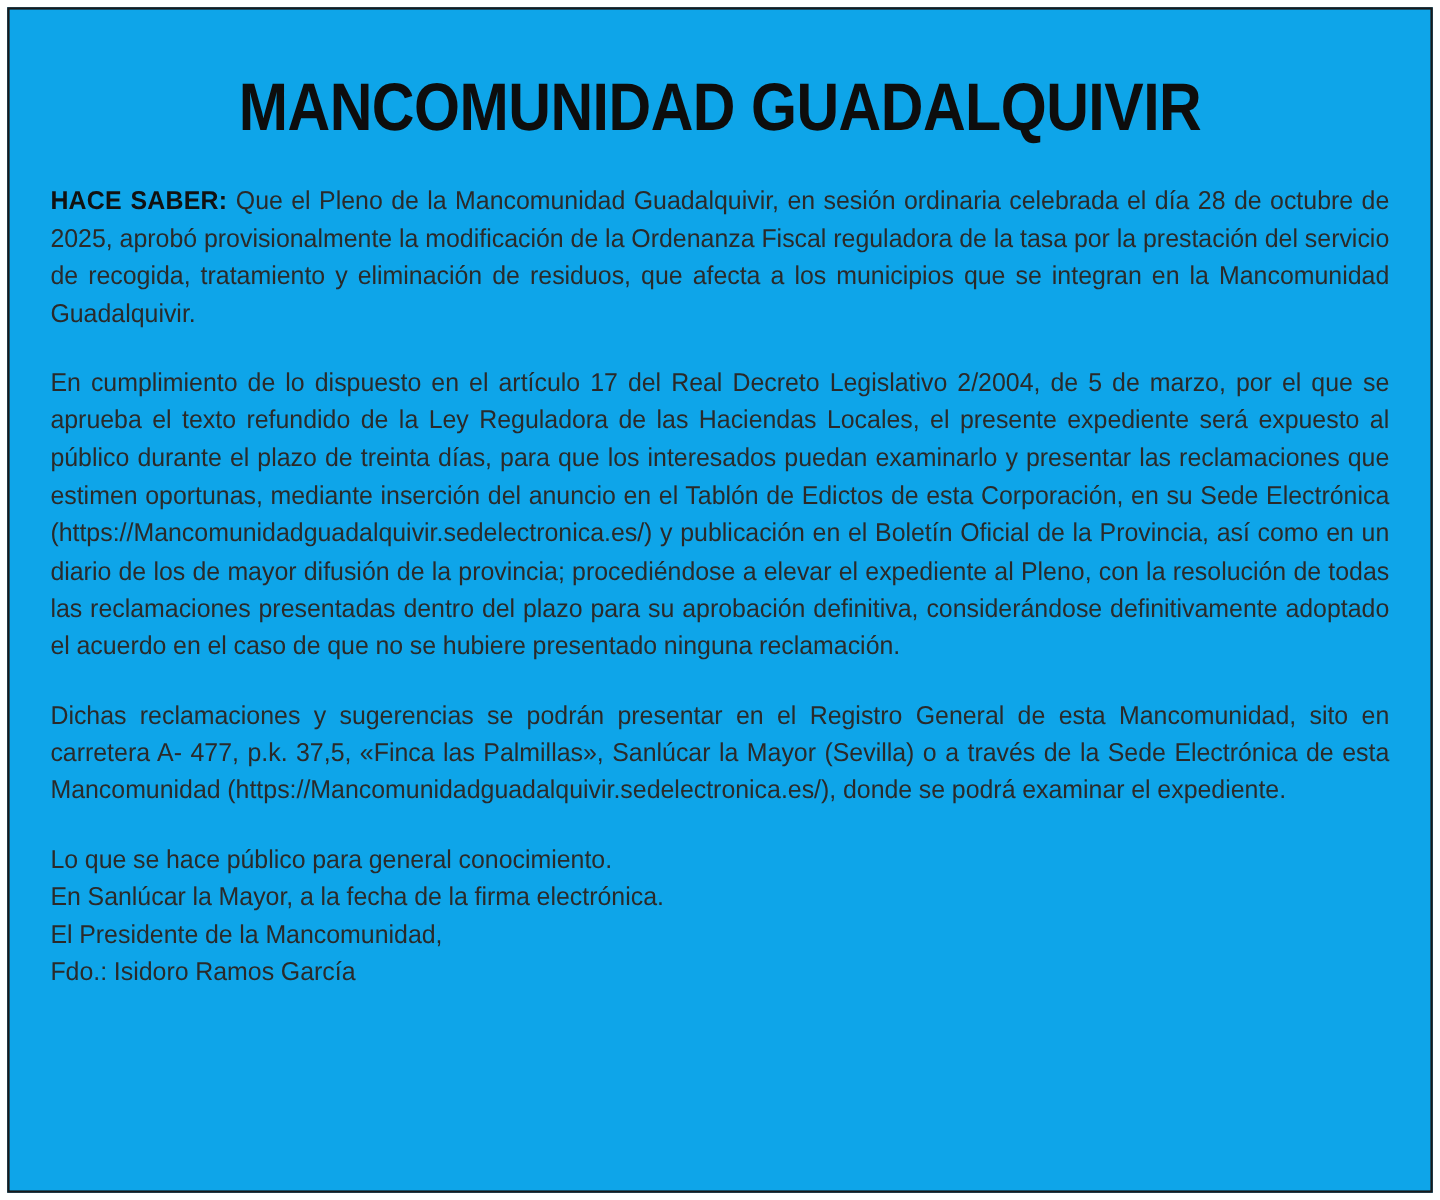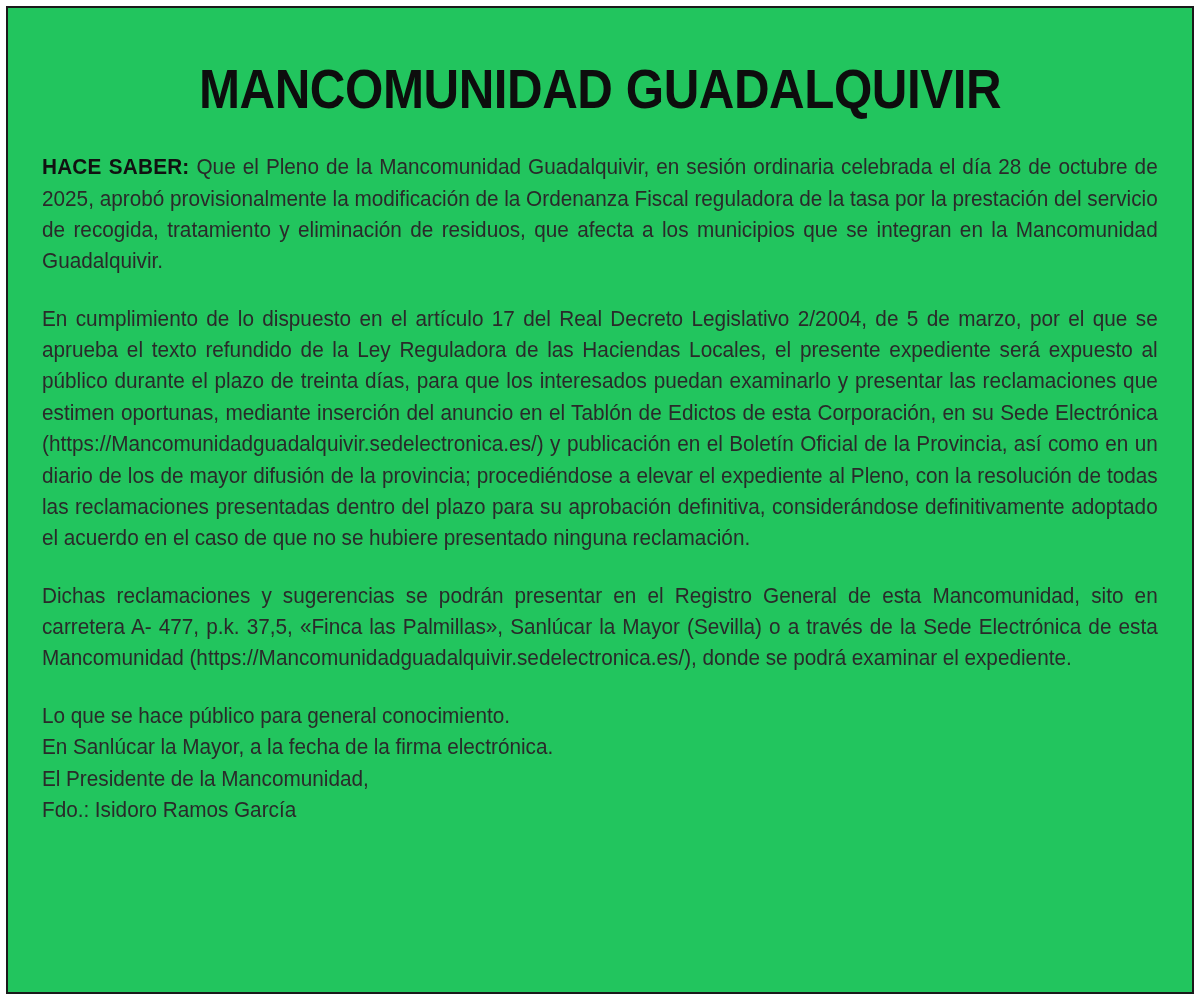--- a/index.html
+++ b/index.html
@@ -19,21 +19,21 @@
 
   
   .notice-frame {
     box-sizing: border-box;
     position: absolute;
     left: 6px;
     top: 6px;
     width: 1188px;
     height: 988px;
     border: 2px solid #1a1a1a;
-    background: #22c55e;
+    background: #0ea5e9;
     padding: 0;
   }
 
   .notice-inner {
     box-sizing: border-box;
     position: absolute;
     left: 0;
     top: 0;
     width: 100%;
     height: 100%;

